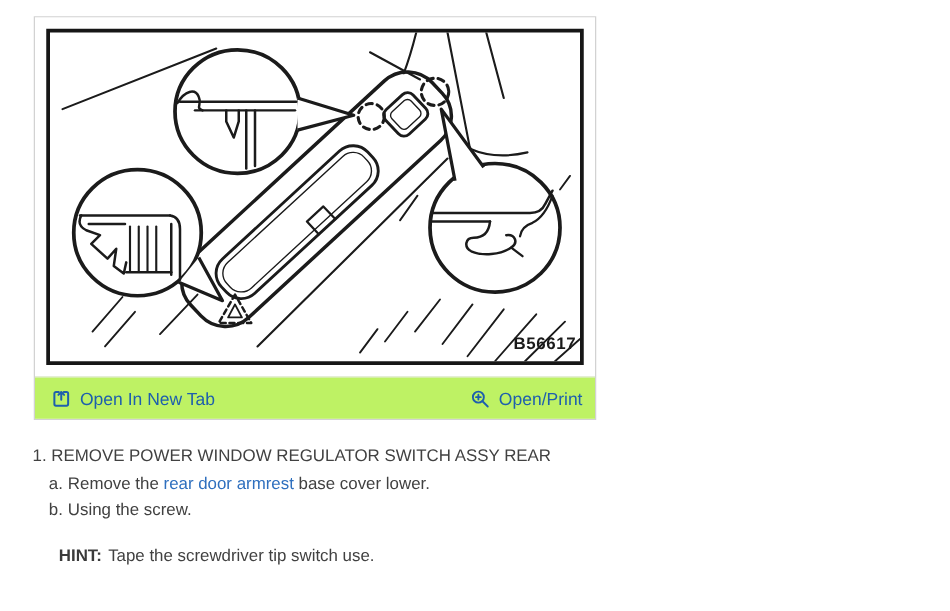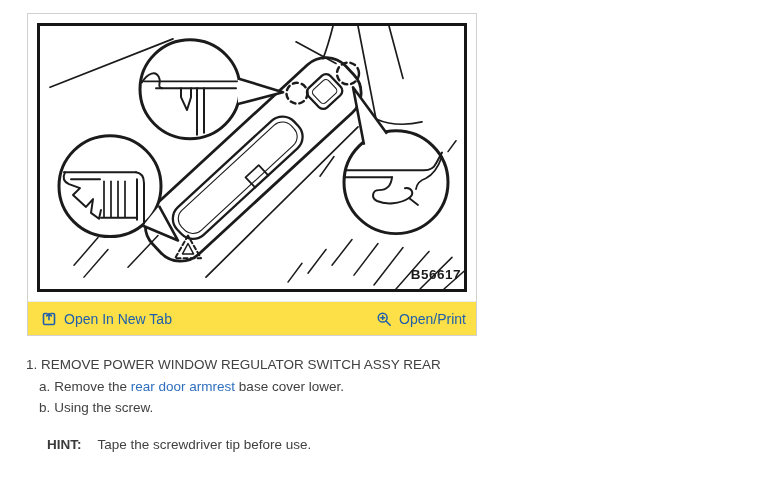--- a/index.html
+++ b/index.html
@@ -17,41 +17,41 @@
   .img-wrap{padding:9px;background:#ffffff;}
   .frame{
     width:424px;height:263px;
     border:3px solid #161616;
     background:#ffffff;
   }
   .frame svg{display:block;width:424px;height:263px;}
   .viewer-toolbar{
     display:flex;justify-content:space-between;align-items:center;
     height:33px;padding:0 10px 0 13px;
-    background:#fde047;border-top:1px solid #ececec;
+    background:#bef264;border-top:1px solid #ececec;
   }
   .tb-link{
     display:inline-flex;align-items:center;gap:7px;
     color:#1e5fad;font-size:14px;text-decoration:none;cursor:pointer;
   }
   .tb-link svg{flex:0 0 auto;}
   
   .ink{stroke:#1b1b1b;fill:none;stroke-linecap:round;stroke-linejoin:round;}
   .balloon{fill:#ffffff;stroke:#1b1b1b;stroke-linejoin:round;}
   
   .instructions{
     position:absolute;left:26px;top:354px;width:740px;
     font-size:13.5px;line-height:21.5px;color:#414141;
   }
   .step-title{white-space:nowrap;}
   .substeps{margin-left:13px;}
   .sub-label{margin-right:4px;}
   .inline-link{color:#2e6fbe;text-decoration:none;cursor:pointer;}
   .hint{margin-left:21px;margin-top:15px;}
-  .hint-label{font-weight:bold;margin-right:16px;color:#3a3a3a;}
+  .hint-label{font-weight:bold;margin-right:5px;color:#3a3a3a;}
 </style>
 </head>
 <body>
 
 <div class="viewer-card">
   <div class="img-wrap">
     <div class="frame">
       <svg viewBox="0 0 424 266" preserveAspectRatio="none">
 
         <g class="ink" stroke-width="1.7">
@@ -168,15 +168,15 @@
   </div>
   <div class="substeps">
     <div class="substep">
       <span class="sub-label">a.</span><span>Remove the </span><a class="inline-link">rear door armrest</a><span> base cover lower.</span>
     </div>
     <div class="substep">
       <span class="sub-label">b.</span><span>Using the screw.</span>
     </div>
   </div>
   <div class="hint">
-    <span class="hint-label">HINT:</span><span>Tape the screwdriver tip before use.</span>
+    <span class="hint-label">HINT:</span><span>Tape the screwdriver tip switch use.</span>
   </div>
 </div>
 
 </body></html>

